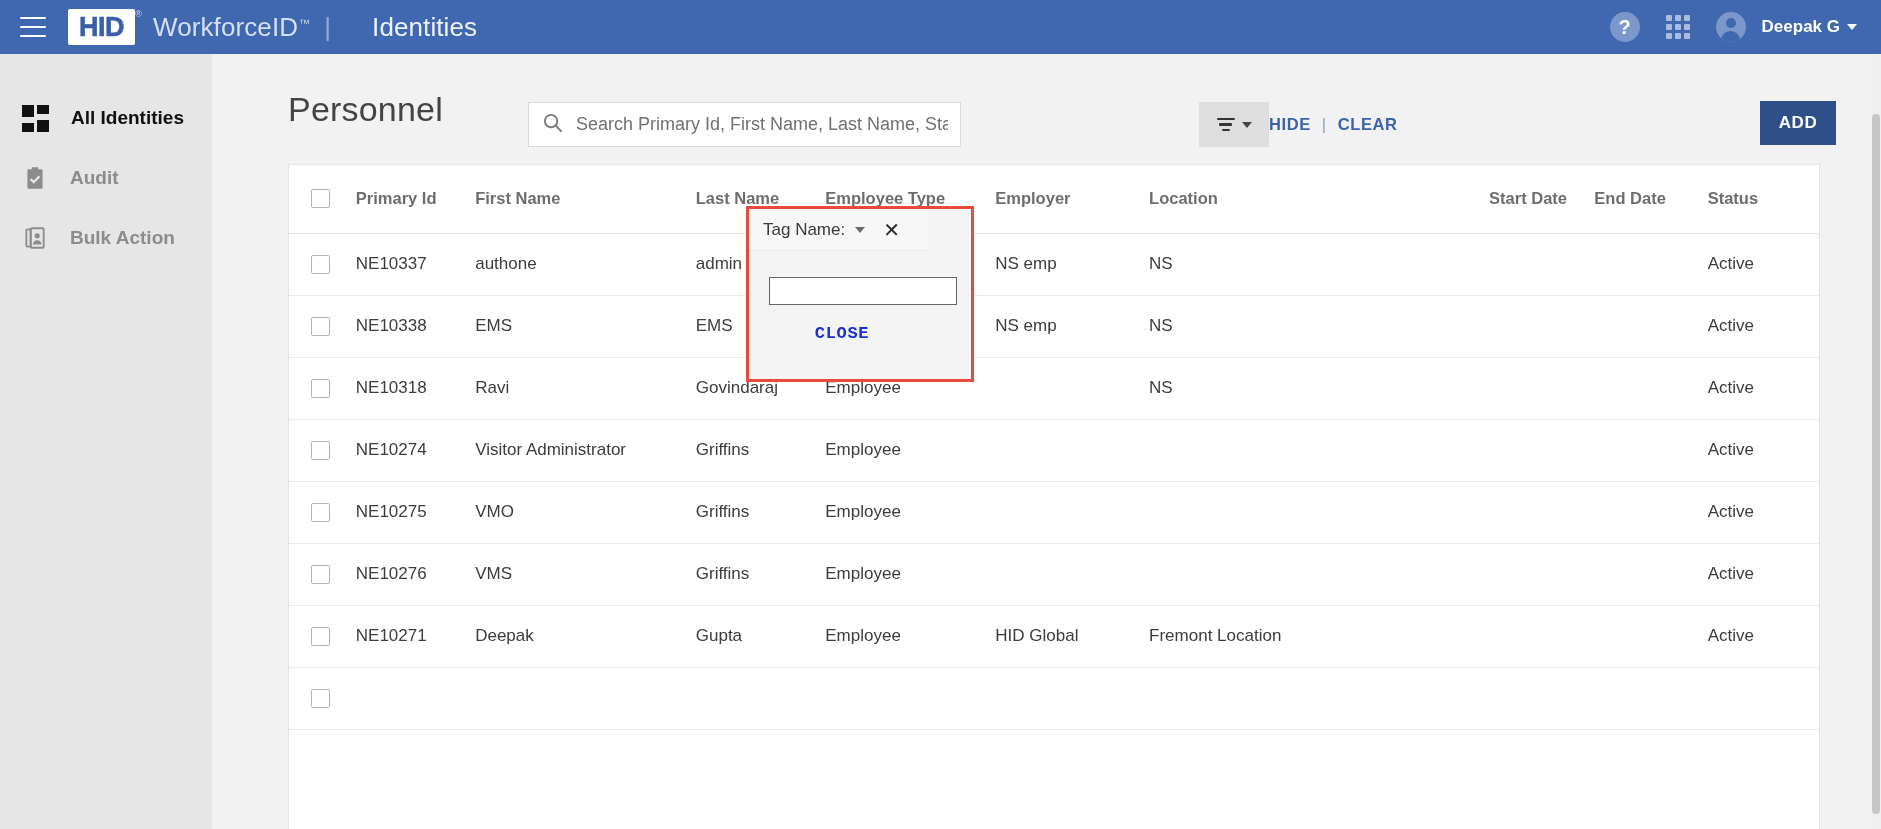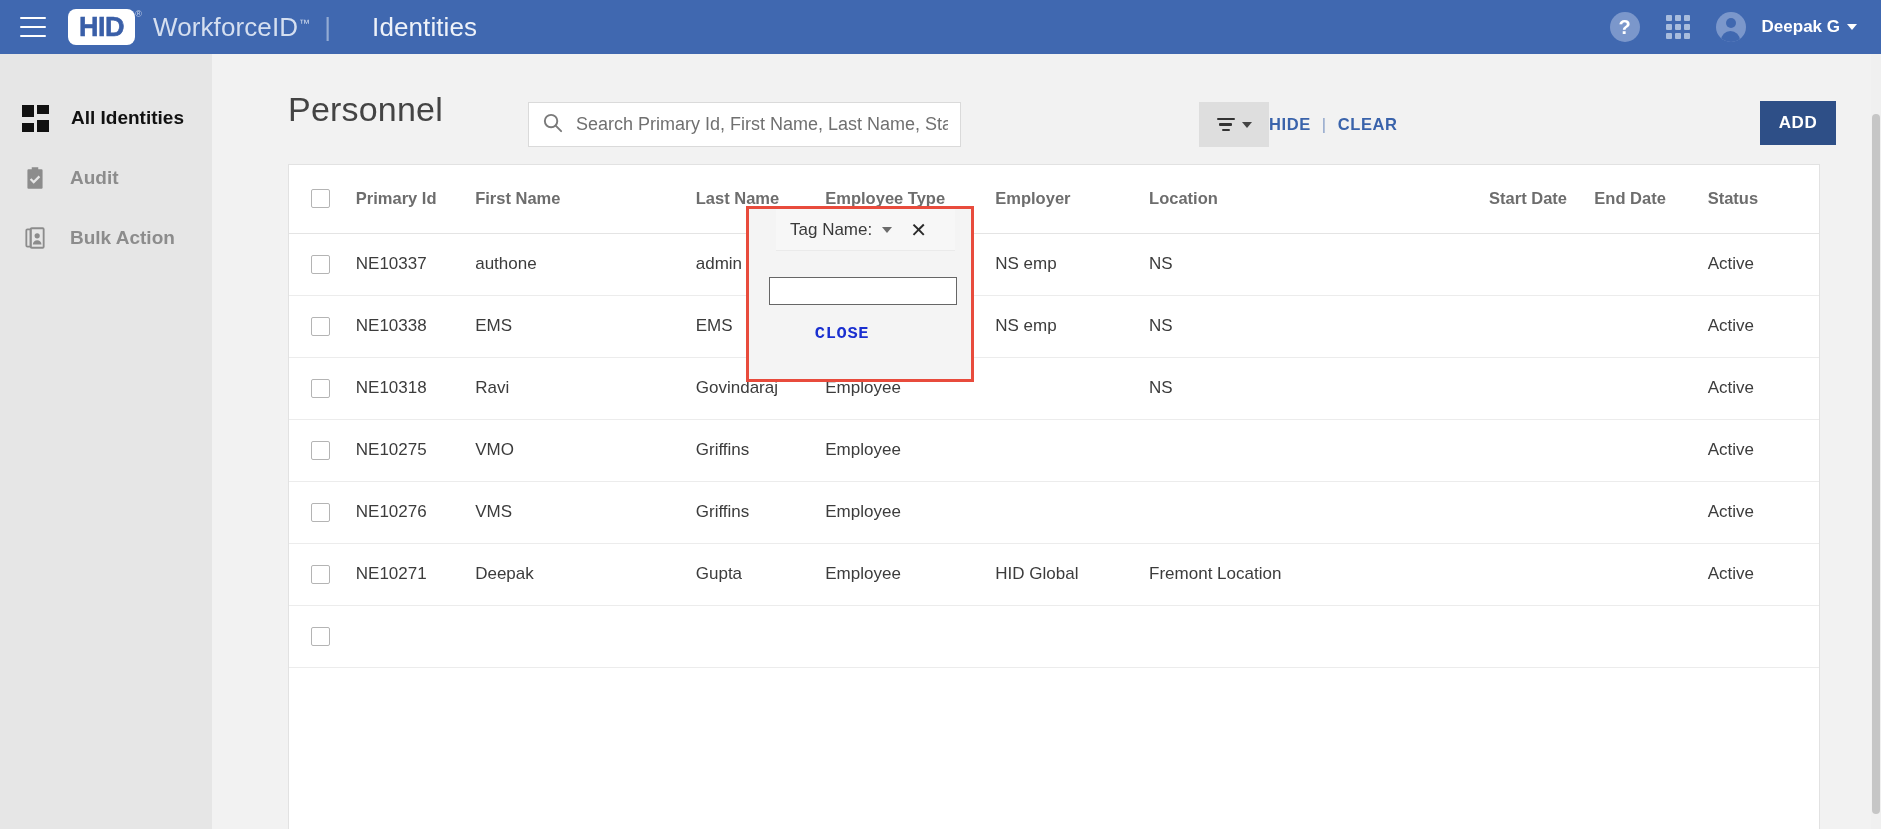--- a/index.html
+++ b/index.html
@@ -19,21 +19,21 @@
   }
   .hamburger {
     width: 26px; height: 20px;
     margin-left: 20px; margin-right: 22px;
     display: flex; flex-direction: column; justify-content: space-between;
     cursor: pointer;
   }
   .hamburger span { display: block; height: 2px; background: #ffffff; border-radius: 1px; }
   .hid-logo {
     background: #ffffff;
-    border-radius: 8px;
+    border-radius: 2px;
     padding: 4px 11px 3px 11px;
     display: flex; align-items: center;
     position: relative;
     margin-right: 4px;
   }
   .hid-logo .hid-text {
     font-family: "Liberation Sans", sans-serif;
     font-weight: bold;
     font-size: 27px;
     letter-spacing: -0.5px;
@@ -205,21 +205,20 @@
     z-index: 40;
   }
   .tag-popup-head {
     height: 42px;
     background: #f7f7f7;
     display: flex; align-items: center;
     padding: 0 12px 0 14px;
     gap: 10px;
     border-bottom: 1px solid #eaeaea;
     width: 179px;
-    margin-left: 27px;
   }
   .tag-label { font-size: 17px; color: #3a3a3a; }
   .tag-caret {
     width: 0; height: 0;
     border-left: 5px solid transparent;
     border-right: 5px solid transparent;
     border-top: 6px solid #6b6b6b;
   }
   .tag-close {
     margin-left: 8px;
@@ -488,20 +487,34 @@
             <td></td>
             <td>NS</td>
             <td></td>
             <td></td>
             <td>Active</td>
           </tr>
           <tr>
             <td class="col-cb">
               <span class="cb"></span>
             </td>
+            <td>NE10274</td>
+            <td>Visitor Administrator</td>
+            <td>Griffins</td>
+            <td>Employee</td>
+            <td></td>
+            <td></td>
+            <td></td>
+            <td></td>
+            <td>Active</td>
+          </tr>
+          <tr>
+            <td class="col-cb">
+              <span class="cb"></span>
+            </td>
             <td>NE10275</td>
             <td>VMO</td>
             <td>Griffins</td>
             <td>Employee</td>
             <td></td>
             <td></td>
             <td></td>
             <td></td>
             <td>Active</td>
           </tr>

